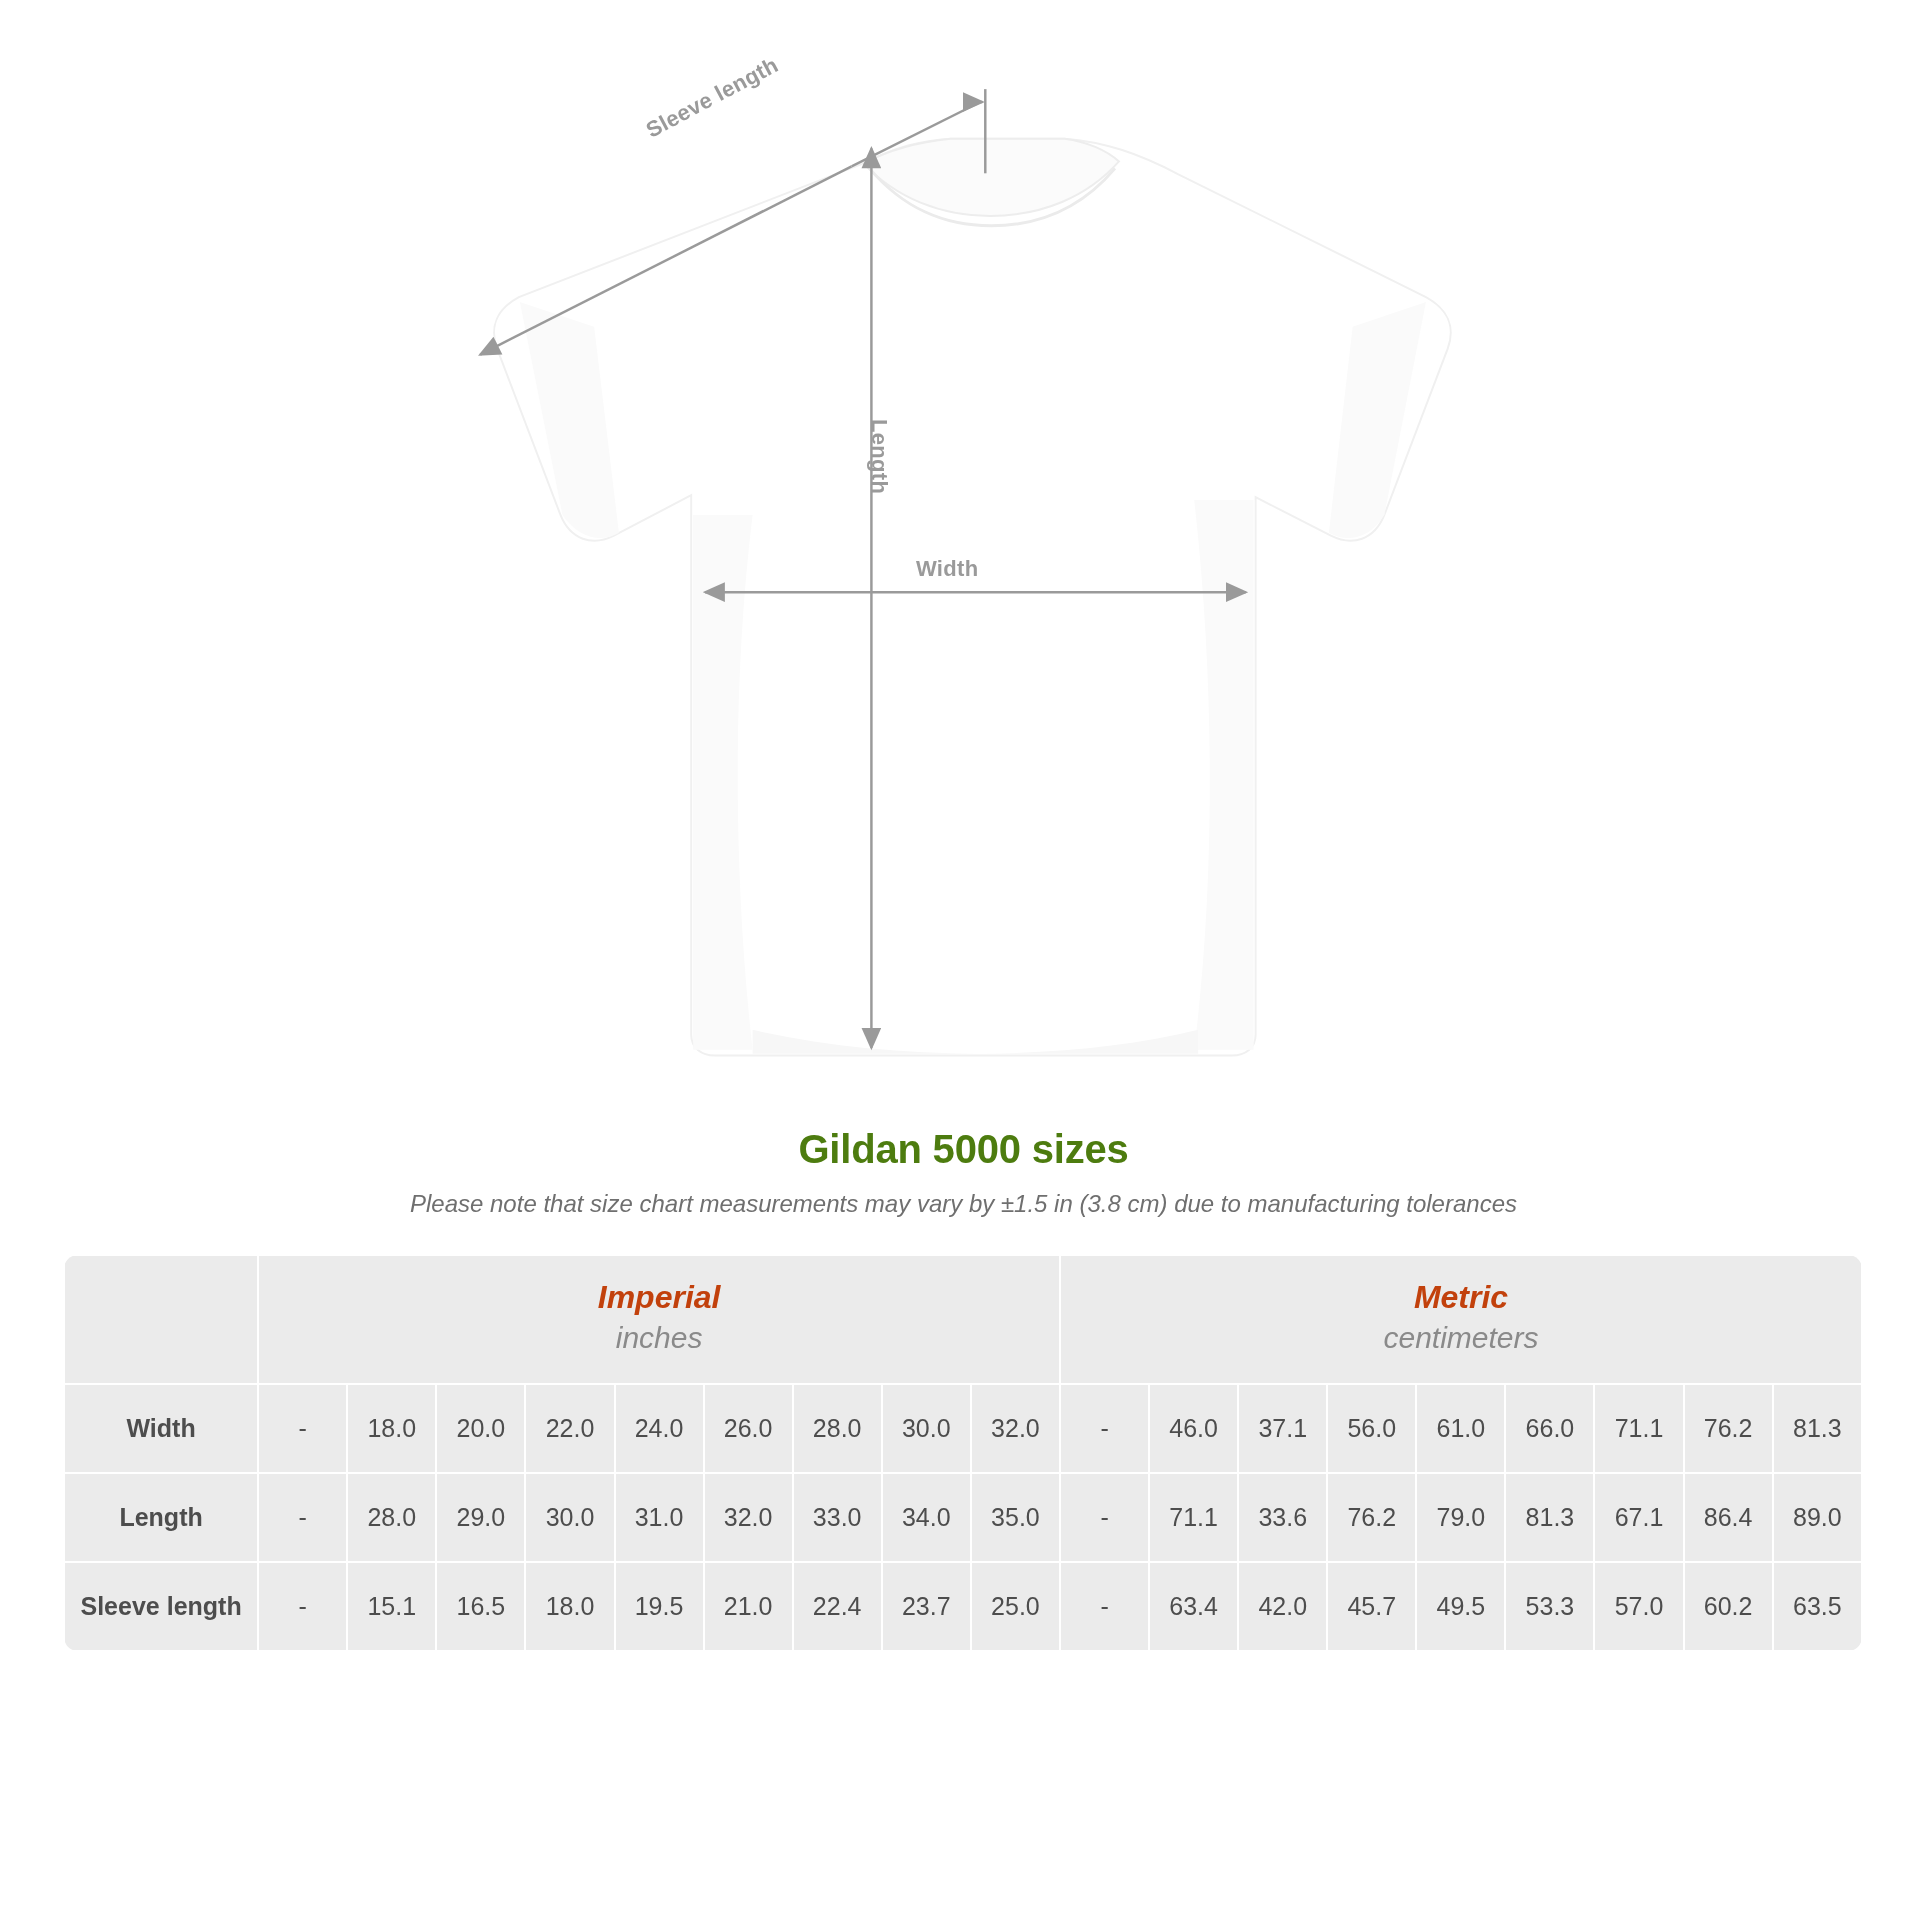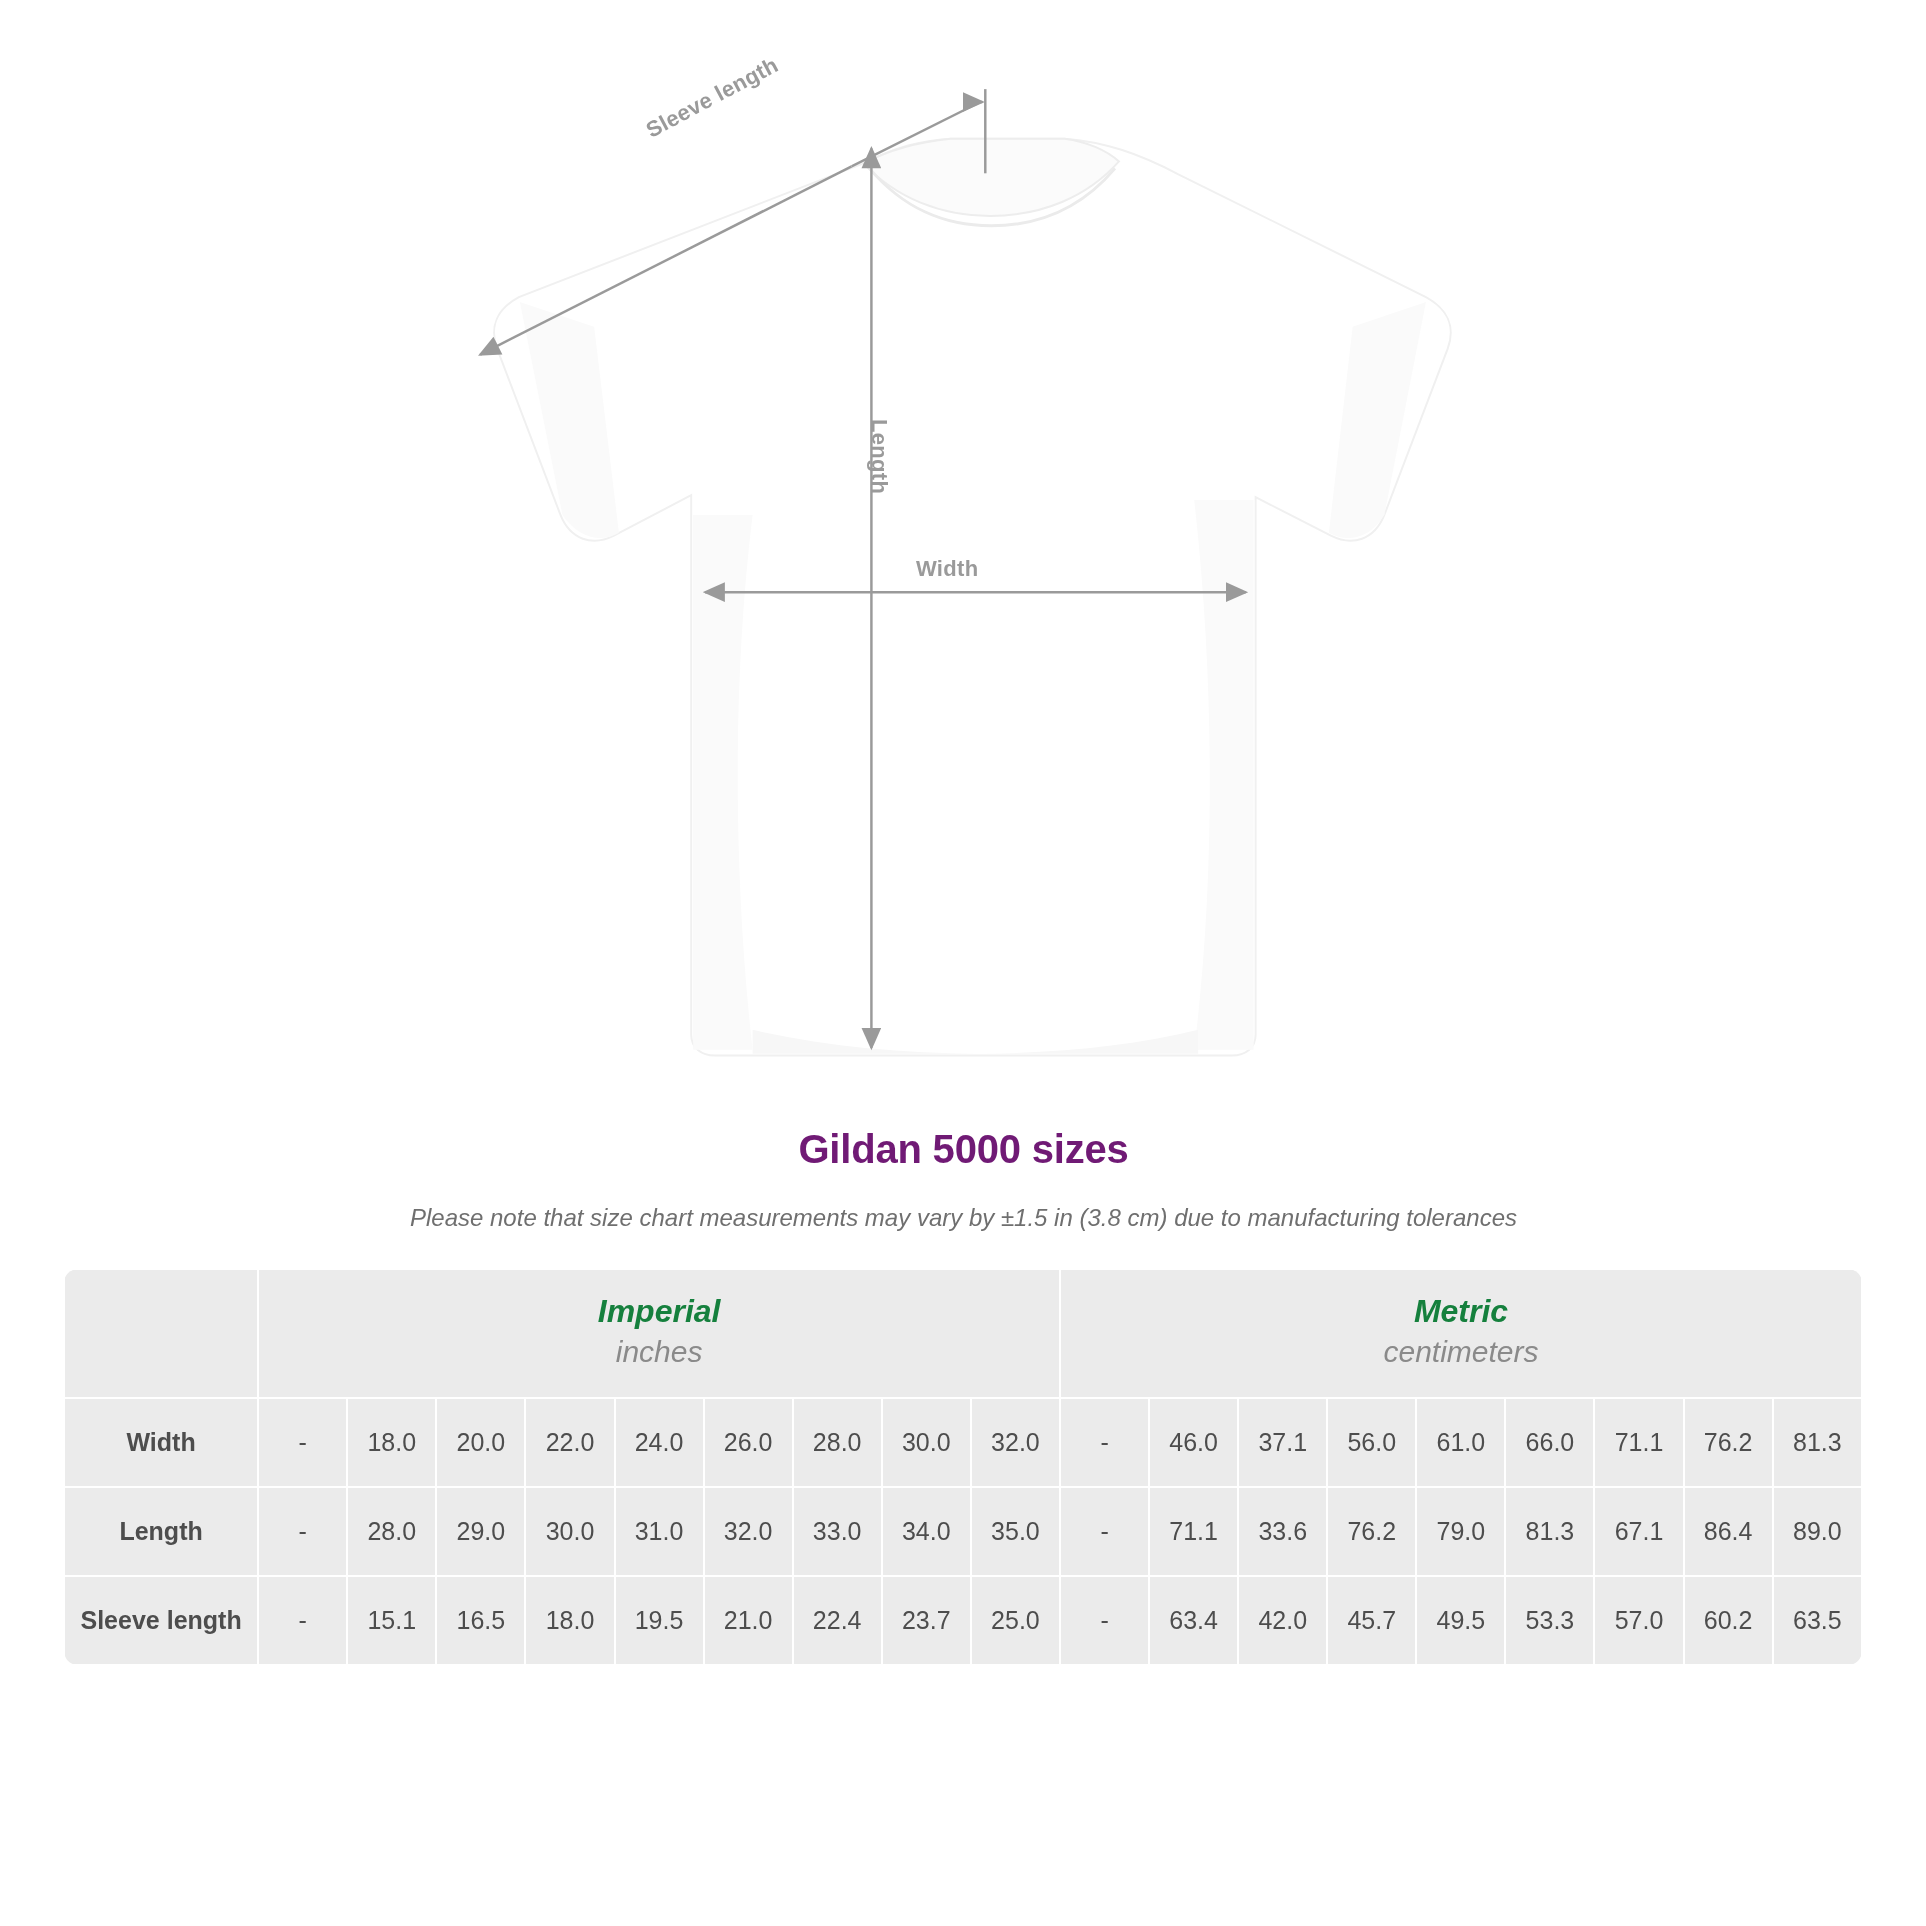--- a/index.html
+++ b/index.html
@@ -57,22 +57,22 @@
   }
 
   
   .title-block {
     text-align: center;
     margin-top: 8px;
   }
   .chart-title {
     font-size: 40px;
     font-weight: bold;
-    color: #701a75;
-    margin: 0 0 32px 0;
+    color: #4d7c0f;
+    margin: 0 0 18px 0;
     letter-spacing: -0.2px;
   }
   .chart-note {
     font-size: 24px;
     font-style: italic;
     color: #6f6f6f;
     margin: 0;
   }
 
   
@@ -94,21 +94,21 @@
     padding: 0;
     height: 87px;
   }
   .unit-head {
     height: 127px !important;
   }
   .unit-title {
     font-size: 32px;
     font-weight: bold;
     font-style: italic;
-    color: #15803d;
+    color: #c2410c;
     line-height: 1.15;
   }
   .unit-sub {
     font-size: 30px;
     font-style: italic;
     color: #8a8a8a;
     line-height: 1.5;
   }
   .rowhead {
     font-weight: bold;

